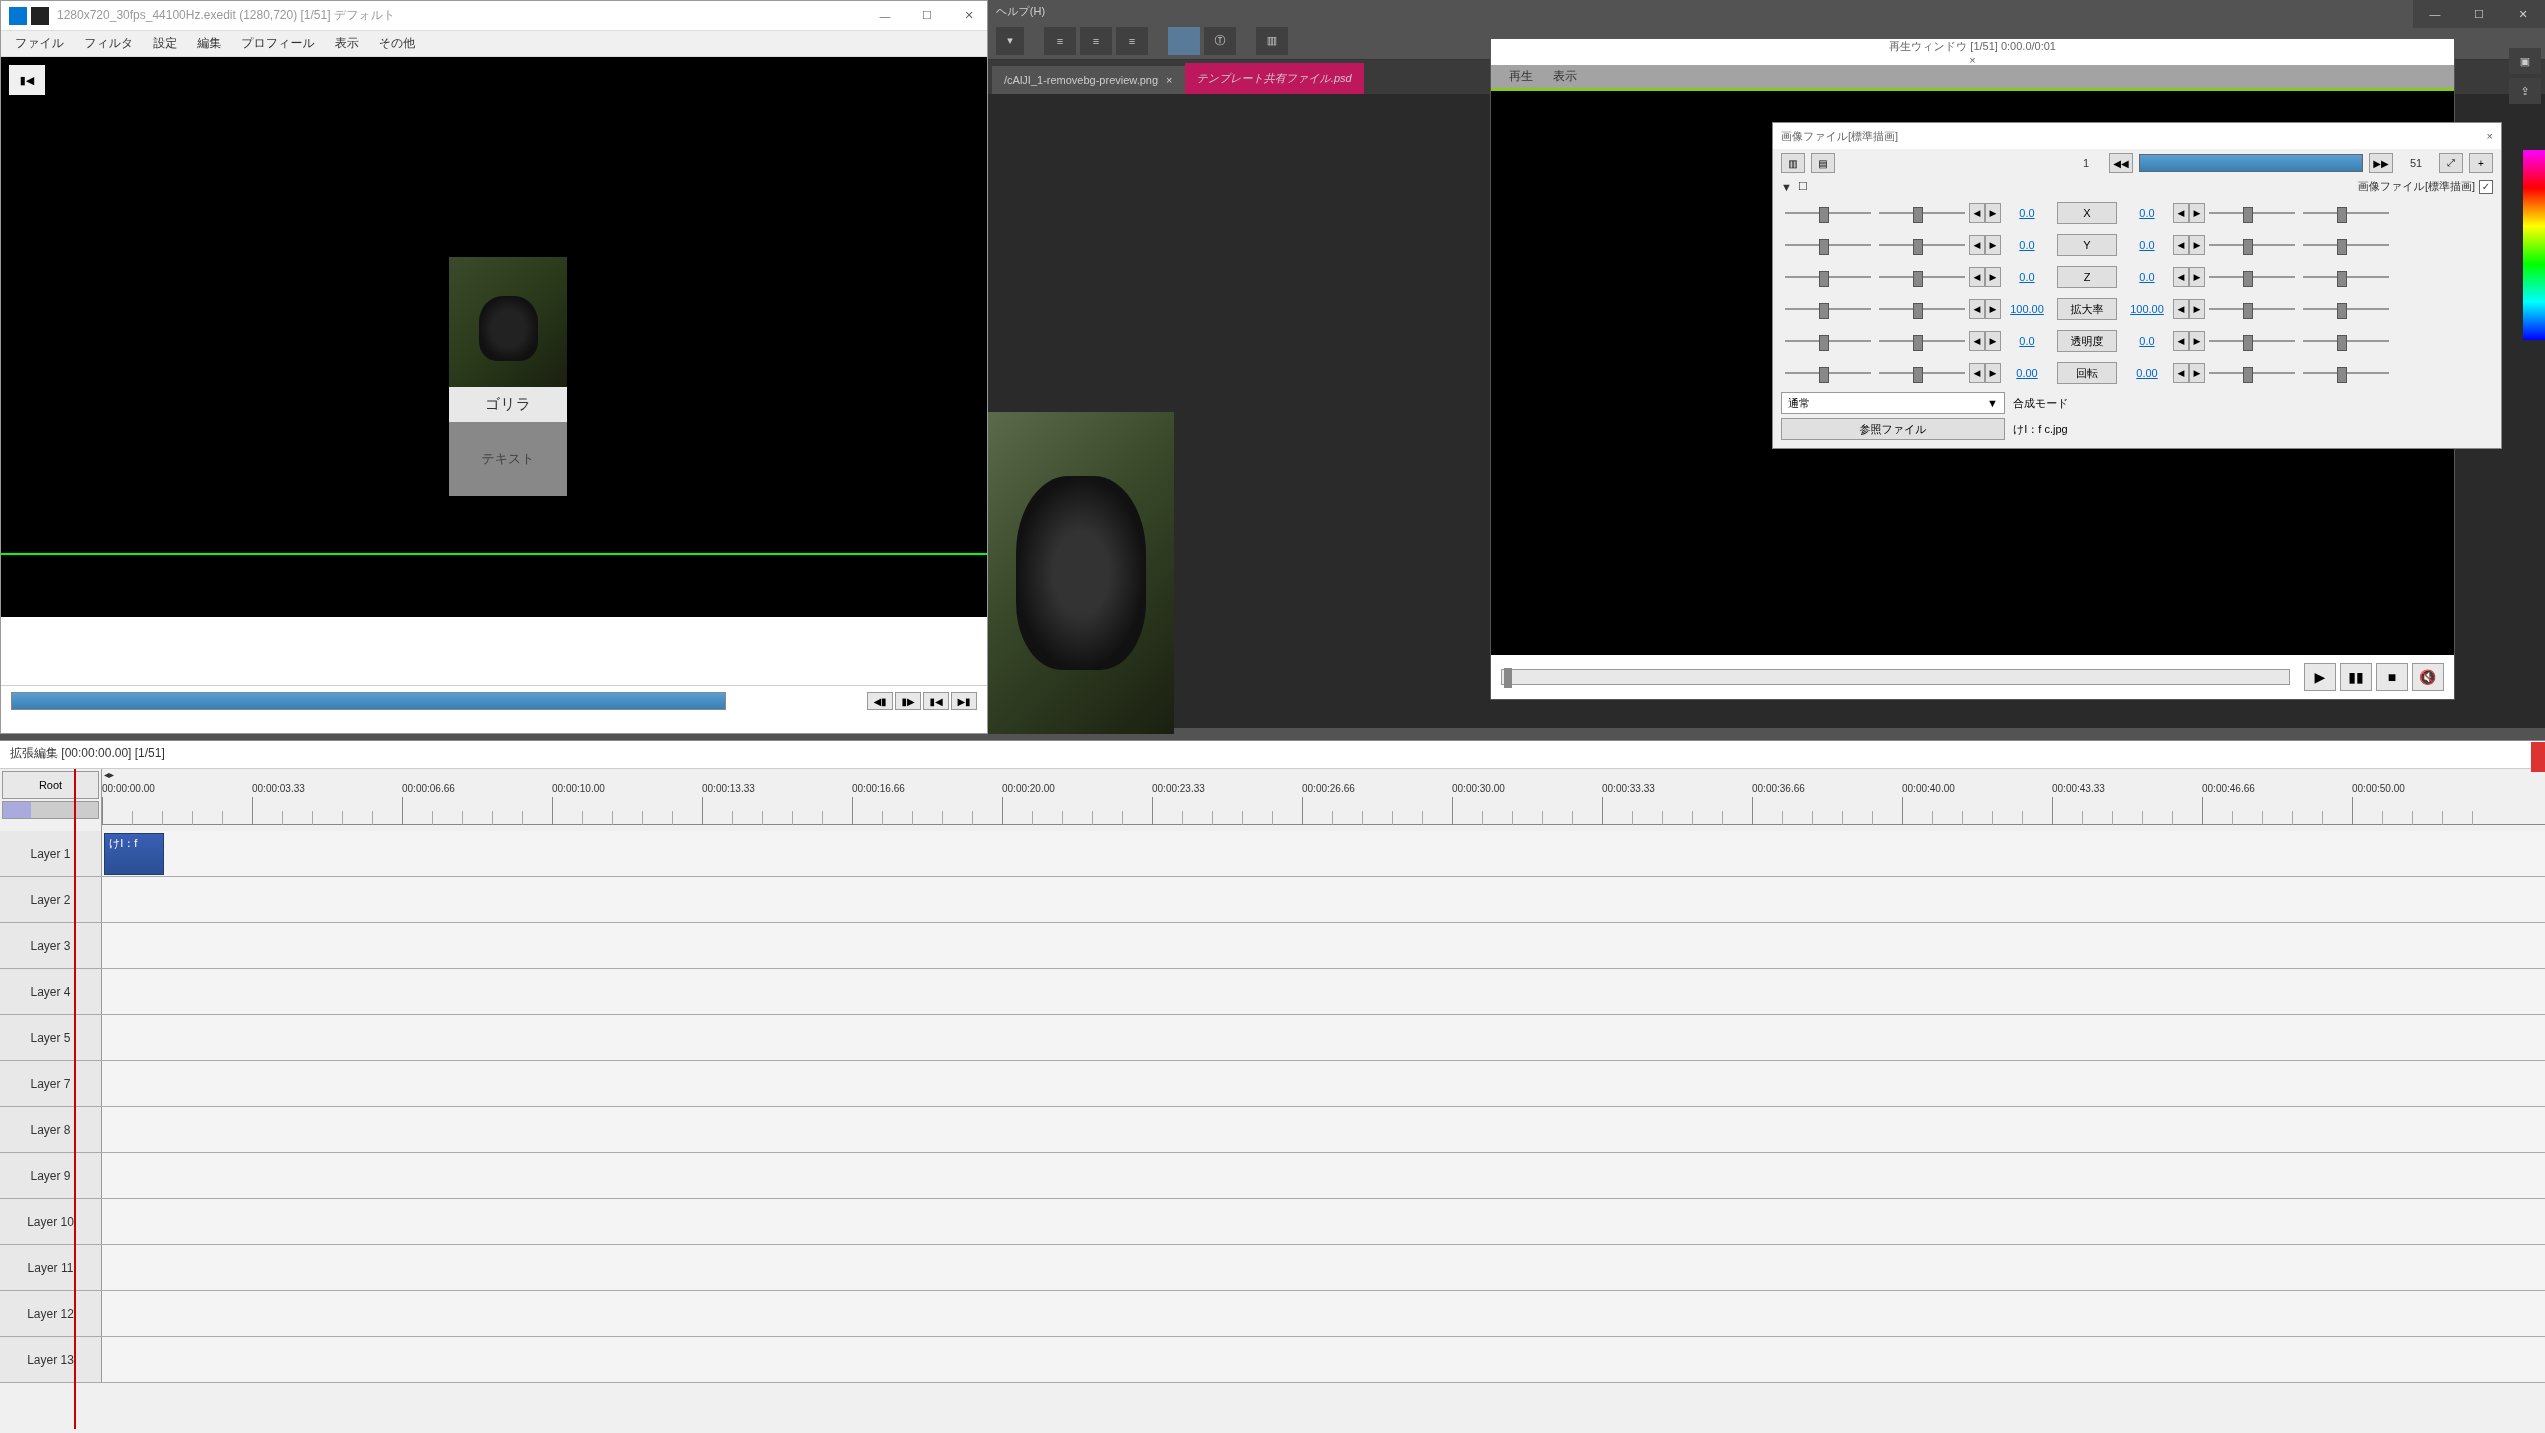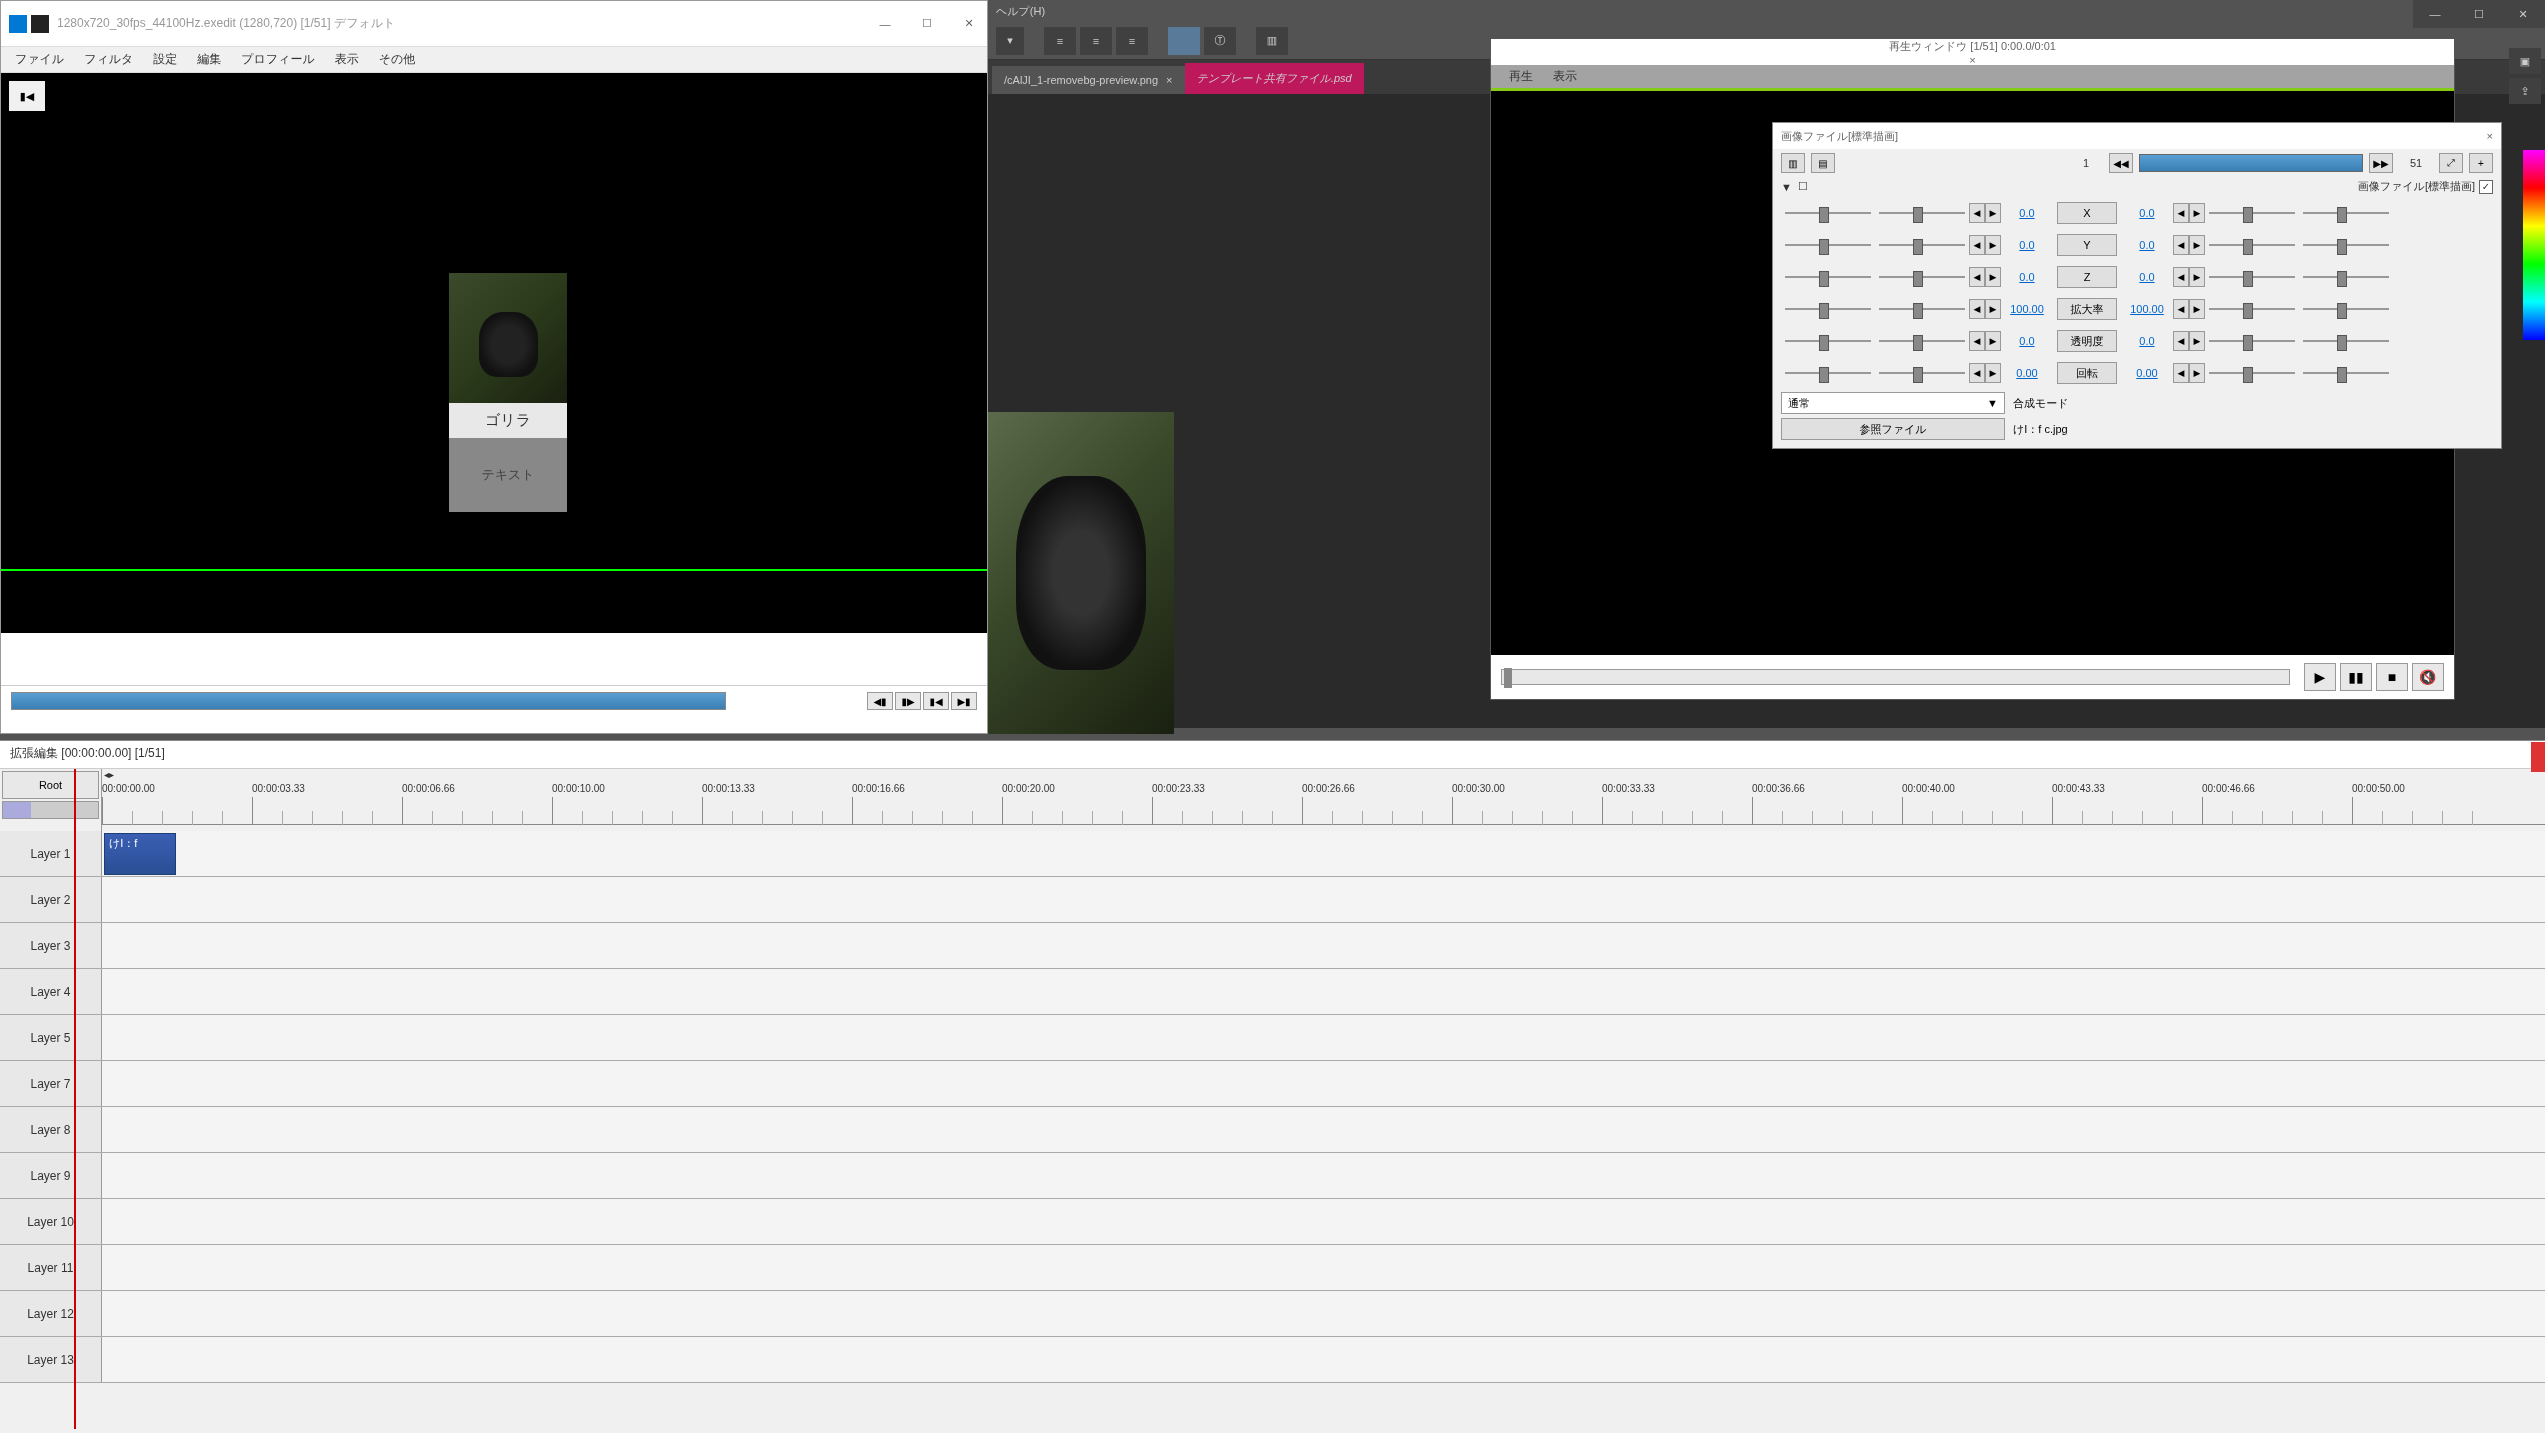--- a/index.html
+++ b/index.html
@@ -1,20 +1,20 @@
 <!DOCTYPE html>
 <html><head>
 <meta charset="utf-8">
 <style>
 * { margin: 0; padding: 0; box-sizing: border-box; font-family: "MS UI Gothic", sans-serif; font-size: 11px; }
 body { background: #535353; overflow: hidden; width: 2545px; height: 1433px; position: relative; }
 
 
 .main-window { position: absolute; left: 0; top: 0; width: 988px; height: 734px; background: #fff; border: 1px solid #999; }
-.title-bar { height: 46px; background: #fff; display: flex; align-items: center; padding: 0 8px; border-bottom: 1px solid #ddd; }
+.title-bar { height: 30px; background: #fff; display: flex; align-items: center; padding: 0 8px; border-bottom: 1px solid #ddd; }
 .title-bar .icon-box { width: 18px; height: 18px; background: #0078d4; margin-right: 4px; }
 .title-bar .icon-box2 { width: 18px; height: 18px; background: #222; margin-right: 8px; }
 .title-bar .title { color: #999; flex: 1; font-size: 12px; }
 .title-bar .win-btns { display: flex; gap: 22px; }
 .title-bar .win-btn { width: 20px; height: 20px; display: flex; align-items: center; justify-content: center; color: #666; cursor: pointer; }
 
 .menu-bar { height: 26px; background: #f0f0f0; display: flex; align-items: center; padding: 0 4px; border-bottom: 1px solid #ddd; }
 .menu-item { padding: 4px 10px; color: #333; cursor: pointer; font-size: 12px; }
 
 .preview-area { position: relative; height: 560px; background: #000; }
@@ -106,21 +106,21 @@
 .tl-playhead { position: absolute; top: 0; left: 2px; color: #333; font-size: 10px; }
 .tl-ruler { position: absolute; top: 14px; left: 0; right: 0; height: 42px; border-bottom: 1px solid #888; }
 .tl-tick { position: absolute; top: 0; font-size: 10px; color: #333; }
 .tl-tick::after { content: ""; position: absolute; top: 14px; left: 0; width: 1px; height: 28px; background: #888; }
 .tl-minor { position: absolute; top: 28px; width: 1px; height: 14px; background: #aaa; }
 
 .tl-body { position: relative; }
 .tl-row { display: flex; height: 46px; border-bottom: 1px solid #aaa; }
 .tl-row-label { width: 102px; background: #e8e8e8; border-right: 1px solid #999; display: flex; align-items: center; justify-content: center; font-size: 12px; color: #333; cursor: pointer; }
 .tl-row-track { flex: 1; position: relative; background: #f4f4f4; }
-.tl-clip { position: absolute; top: 2px; left: 2px; width: 72px; height: 42px; background: linear-gradient(to bottom, #3a5fb4, #2a4f94); color: #fff; font-size: 11px; padding: 2px 4px; overflow: hidden; cursor: pointer; border: 1px solid #1a3f74; }
+.tl-clip { position: absolute; top: 2px; left: 2px; width: 60px; height: 42px; background: linear-gradient(to bottom, #3a5fb4, #2a4f94); color: #fff; font-size: 11px; padding: 2px 4px; overflow: hidden; cursor: pointer; border: 1px solid #1a3f74; }
 .tl-cursor-line { position: absolute; top: 0; bottom: 0; left: 176px; width: 2px; background: #c00; z-index: 5; }
 
 .checkbox { width: 14px; height: 14px; border: 1px solid #666; background: #fff; display: inline-flex; align-items: center; justify-content: center; cursor: pointer; }
 .checkbox.checked::after { content: "✓"; font-size: 10px; color: #333; }
 </style>
 </head>
 <body>
 
 <div class="left-toolbar">
   <div class="tool-btn">✥</div>

